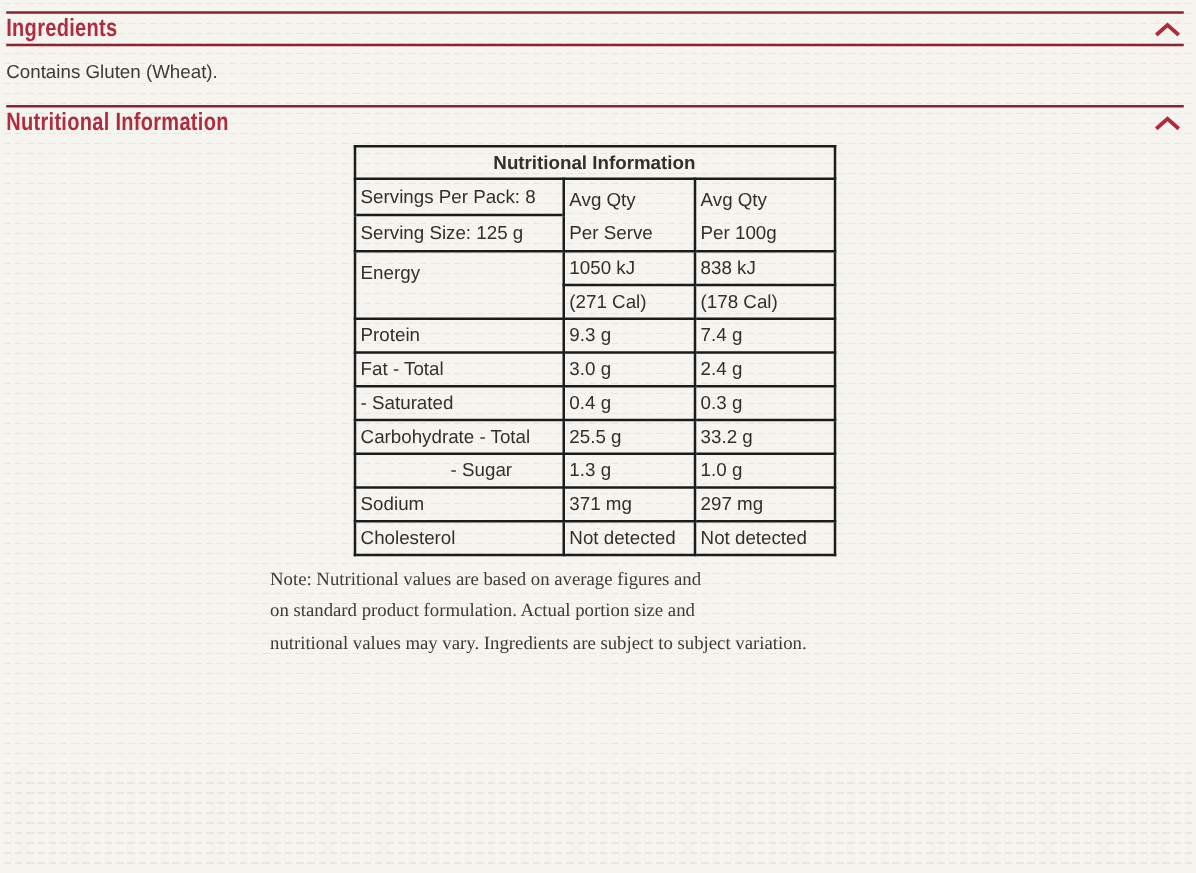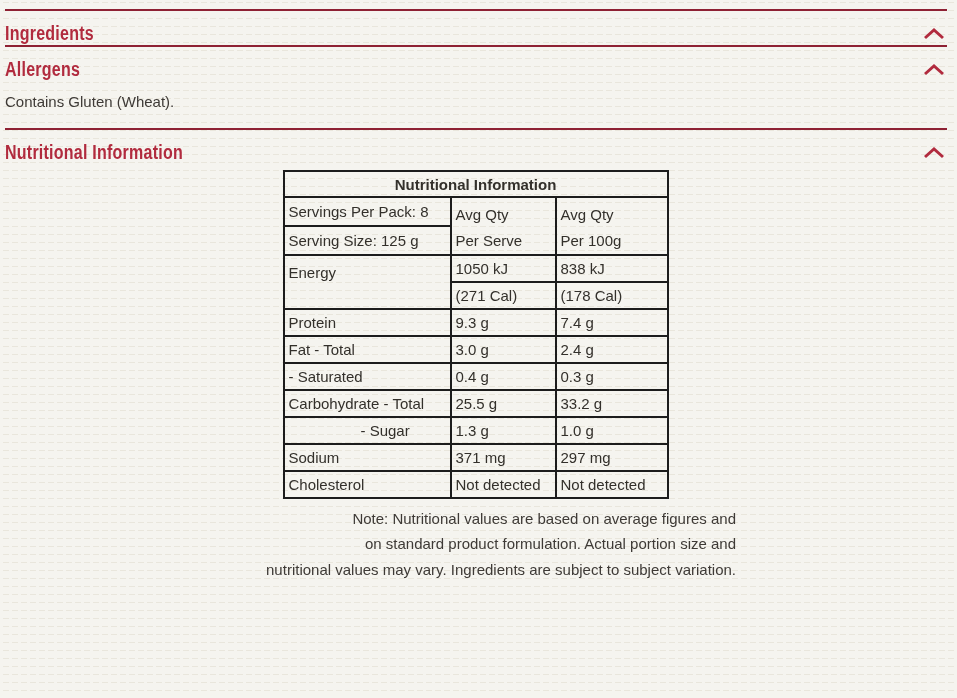--- a/index.html
+++ b/index.html
@@ -16,21 +16,20 @@
     background-color: #f5f4ef;
     background-image:
       repeating-linear-gradient(90deg, #f5f4ef 0 3px, rgba(245,244,239,0) 3px 9px),
       repeating-linear-gradient(0deg, rgba(233,230,220,0) 0 7px, #e9e6dc 7px 8px);
   }
   .divider {
     border-top: 2px solid #8e2133;
   }
   .divider.top { margin-top: 9px; }
   .sec-head {
-    margin-top: 10px;
     height: 24px;
     display: flex;
     align-items: center;
     justify-content: space-between;
     cursor: pointer;
   }
   .sec-title {
     font-size: 20px;
     line-height: 24px;
     font-weight: 700;
@@ -83,24 +82,25 @@
     vertical-align: top;
     padding-top: 4px;
     line-height: 26px;
   }
   .ntable td.thin-b { border-bottom-width: 1px; }
   .ntable td.ind1 { }
   .ntable td.ind2 { padding-left: 75px; }
   .note {
     width: 520px;
     margin: 7px auto 0 auto;
-    text-align: right;
+    text-align: left;
     font-size: 15px;
     line-height: 25.3px;
     color: #3e3a36;
+    font-family: Liberation Serif, serif;
   }
 </style>
 </head>
 <body>
 
 <div class="page">
 
   <div class="divider top"></div>
 
   <section>
@@ -110,28 +110,20 @@
         <svg width="22" height="13" viewBox="0 0 22 13">
             <polyline points="2,11 11,3 20,11" fill="none" stroke="#b12b3e" stroke-width="3"></polyline>
           </svg>
       </button>
     </div>
   </section>
 
   <div class="divider"></div>
 
   <section>
-    <div class="sec-head">
-      <h2 class="sec-title"><span class="cond">Allergens</span></h2>
-      <button class="chev-btn">
-        <svg width="22" height="13" viewBox="0 0 22 13">
-            <polyline points="2,11 11,3 20,11" fill="none" stroke="#b12b3e" stroke-width="3"></polyline>
-          </svg>
-      </button>
-    </div>
     <p class="sec-body">Contains Gluten (Wheat).</p>
   </section>
 
   <div class="divider"></div>
 
   <section>
     <div class="sec-head">
       <h2 class="sec-title"><span class="cond">Nutritional Information</span></h2>
       <button class="chev-btn">
         <svg width="22" height="13" viewBox="0 0 22 13">

